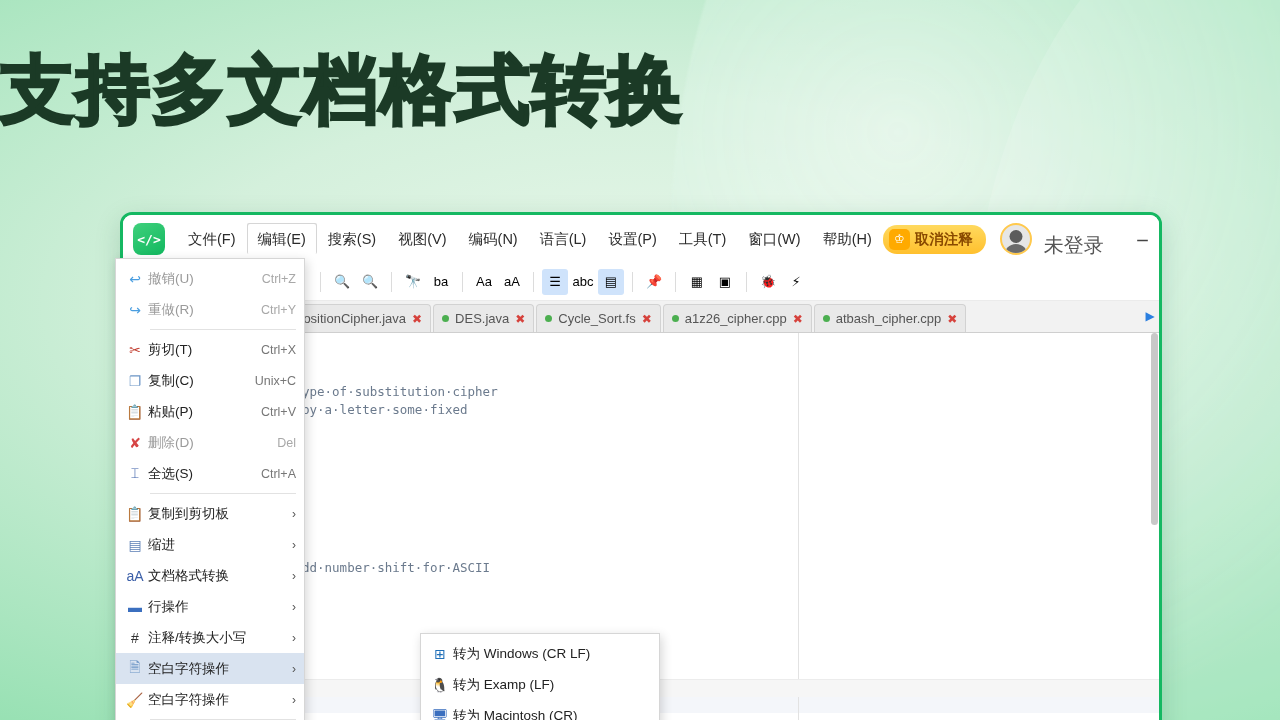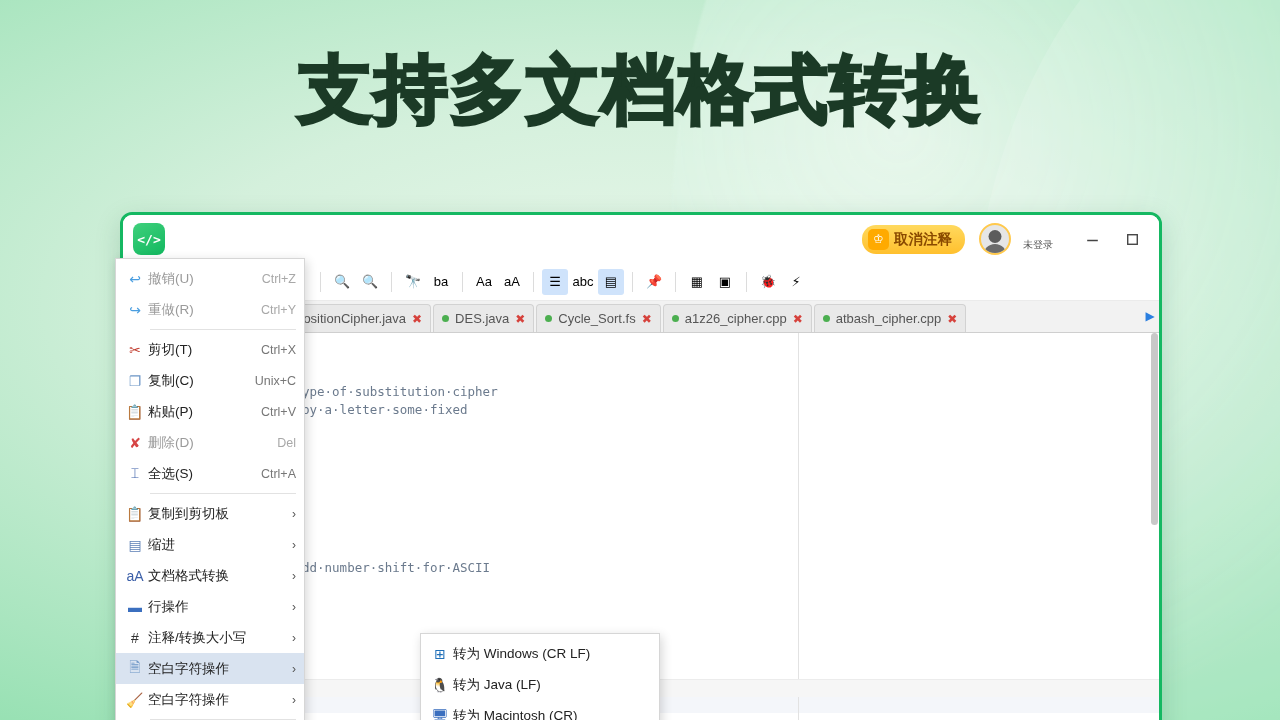--- a/index.html
+++ b/index.html
@@ -24,21 +24,21 @@
   }
   #bg-arc2 {
     position:absolute; right:-330px; top:-120px;
     width:640px; height:980px; border-radius:50%;
     background: rgba(255,255,255,.14);
   }
 
   
   #headline {
     position:absolute; left:0; right:0; top:52px;
-    text-align:center;
+    text-align:left;
     font-family: "DejaVu Sans", sans-serif;
     font-size:74px; line-height:1.0; font-weight:bold;
     color:#1b3a26;
     letter-spacing:2px;
     -webkit-text-stroke: 3px #1b3a26;
     text-shadow: 0 2px 0 rgba(255,255,255,.12);
   }
 
   
   #app-window {
@@ -92,21 +92,21 @@
   }
   #avatar {
     width:32px;height:32px;border-radius:50%;
     border:2px solid #ffc94d; background:#e6e6e6;
     position:relative; overflow:hidden; margin-left:8px;
   }
   #avatar::before{content:"";position:absolute;left:50%;top:5px;transform:translateX(-50%);
     width:13px;height:13px;border-radius:50%;background:#5c5c5c;}
   #avatar::after{content:"";position:absolute;left:50%;top:19px;transform:translateX(-50%);
     width:24px;height:18px;border-radius:12px 12px 0 0;background:#6b6b6b;}
-  #login-text { font-size:10px; color:#555; margin:12px 16px 0 6px; white-space:nowrap; }
+  #login-text { font-size:20px; color:#555; margin:12px 16px 0 6px; white-space:nowrap; }
   .wbtn {
     width:34px;height:34px;display:flex;align-items:center;justify-content:center;
     font-size:15px;color:#444; cursor:default;
   }
   .wbtn svg{display:block}
 
   
   #toolbar {
     height:38px; display:flex; align-items:center; padding:0 8px; gap:2px;
     background:#fff; border-bottom:1px solid #ebebeb;
@@ -195,20 +195,32 @@
   <div id="bg-arc2"></div>
 </div>
 
 <div id="headline">支持多文档格式转换</div>
 
 <div id="app-window">
 
   <div id="titlebar">
     <div id="app-logo">&lt;/&gt;</div>
 
+    <div class="menubar" id="menubar">
+        <div class="menu-item">文件(F)</div>
+        <div class="menu-item open">编辑(E)</div>
+        <div class="menu-item">搜索(S)</div>
+        <div class="menu-item">视图(V)</div>
+        <div class="menu-item">编码(N)</div>
+        <div class="menu-item">语言(L)</div>
+        <div class="menu-item">设置(P)</div>
+        <div class="menu-item">工具(T)</div>
+        <div class="menu-item">窗口(W)</div>
+        <div class="menu-item">帮助(H)</div>
+      </div>
 
     <div id="titlebar-right">
       <div id="vip-badge">
         <span id="crown">♔</span>
         <span>取消注释</span>
       </div>
       <div id="avatar"></div>
       <div id="login-text">未登录</div>
       <div class="wbtn">
         <svg class="ic" viewBox="0 0 16 16">
@@ -403,19 +415,19 @@
     <div class="msep"></div>
   </div>
 
 <div id="sub-menu">
     <div class="mi">
       <span class="mi-icon" style="color: rgb(31, 111, 184);">⊞</span>
       <span class="mi-label">转为 Windows (CR LF)</span>
     </div>
     <div class="mi">
       <span class="mi-icon" style="color: rgb(34, 34, 34);">🐧</span>
-      <span class="mi-label">转为 Java (LF)</span>
+      <span class="mi-label">转为 Examp (LF)</span>
     </div>
     <div class="mi">
       <span class="mi-icon" style="color: rgb(59, 111, 191);">🖥</span>
       <span class="mi-label">转为 Macintosh (CR)</span>
     </div>
   </div>
 
 </body></html>

